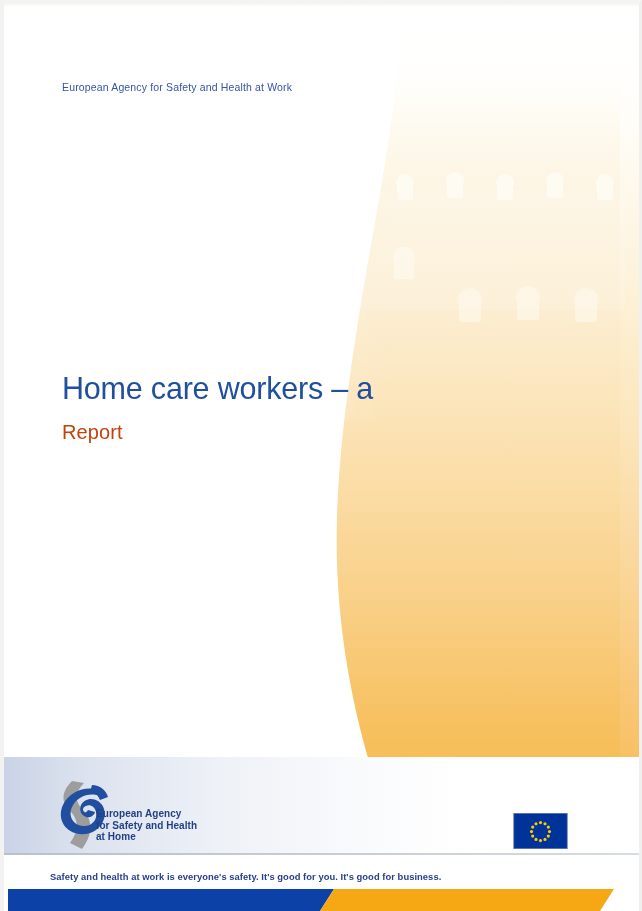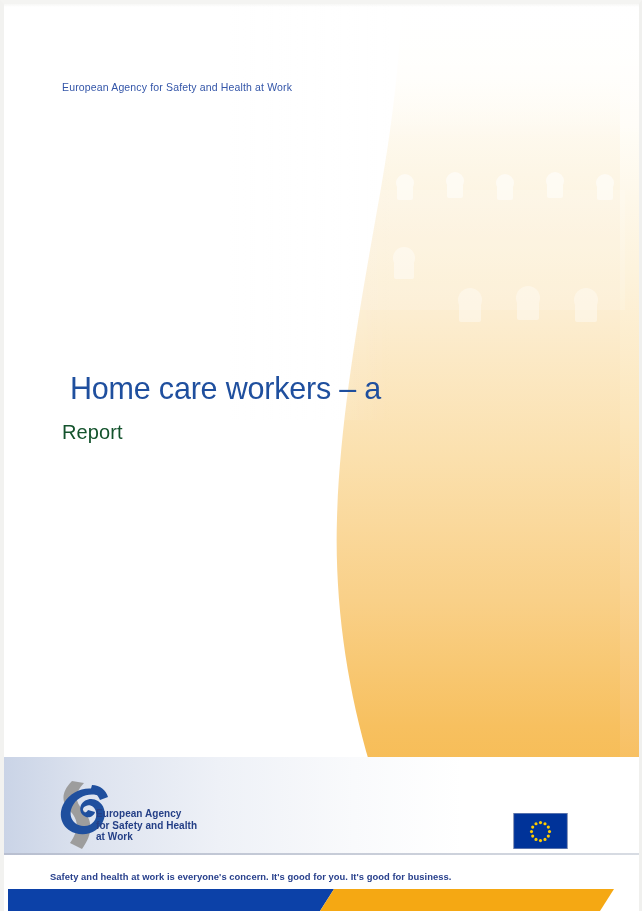--- a/index.html
+++ b/index.html
@@ -78,27 +78,26 @@
     top: 370px;
     width: 470px;
     z-index: 20;
   }
   .title-line {
     font-size: 30.5px;
     line-height: 37px;
     color: #1f4f9e;
     letter-spacing: -0.2px;
     white-space: nowrap;
-    margin-left: 8px;
   }
   .subtitle {
     margin-top: 13px;
     font-size: 20px;
     line-height: 24px;
-    color: #14532d;
+    color: #c2410c;
     letter-spacing: 0.1px;
   }
 
   
   .footer-band {
     position: absolute;
     left: 0;
     top: 757px;
     width: 642px;
     height: 98px;
@@ -315,42 +314,42 @@
              C 42,25 47,28 48,33
              C 50,41 43,48 35,47
              C 25,46 20,37 24,28
              C 29,17 42,13 52,17 Z" fill="#1f4f9e"></path>
     <path d="M 44,6 C 52,6 58,11 60,18 L 52,21 C 50,16 47,13 42,13 Z" fill="#1f4f9e"></path>
   </svg>
 
   <div class="logo-text">
     <div>European Agency</div>
     <div>for Safety and Health</div>
-    <div>at Work</div>
+    <div>at Home</div>
   </div>
 
   <svg class="eu-flag" viewBox="0 0 90 60" width="55" height="36">
     <rect x="0" y="0" width="90" height="60" fill="#003399" stroke="#8f9bbb" stroke-width="2"></rect>
     <g fill="#ffcc00">
       <circle cx="45" cy="16" r="2.6"></circle>
       <circle cx="52.5" cy="18" r="2.6"></circle>
       <circle cx="58" cy="23.5" r="2.6"></circle>
       <circle cx="60" cy="31" r="2.6"></circle>
       <circle cx="58" cy="38.5" r="2.6"></circle>
       <circle cx="52.5" cy="44" r="2.6"></circle>
       <circle cx="45" cy="46" r="2.6"></circle>
       <circle cx="37.5" cy="44" r="2.6"></circle>
       <circle cx="32" cy="38.5" r="2.6"></circle>
       <circle cx="30" cy="31" r="2.6"></circle>
       <circle cx="32" cy="23.5" r="2.6"></circle>
       <circle cx="37.5" cy="18" r="2.6"></circle>
     </g>
   </svg>
 
-  <div class="tagline">Safety and health at work is everyone's concern. It's good for you. It's good for business.</div>
+  <div class="tagline">Safety and health at work is everyone's safety. It's good for you. It's good for business.</div>
 
   <svg class="bottom-bar" viewBox="0 0 642 22" width="642" height="22" preserveAspectRatio="none">
     <path d="M 8,0 L 334,0 L 320,22 L 8,22 Z" fill="#0c41a8"></path>
     <path d="M 334,0 L 614,0 L 600,22 L 320,22 Z" fill="#f5a813"></path>
   </svg>
 
   <div class="edge-top-shade"></div>
   <div class="edge-right-shade"></div>
   <div class="page-edge"></div>
 

